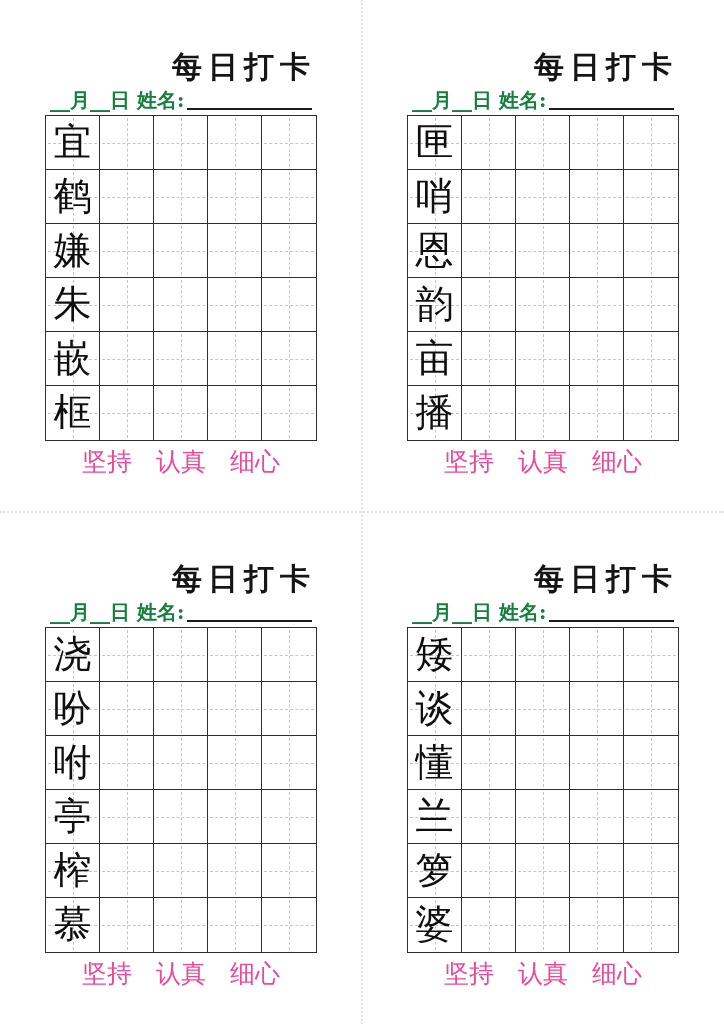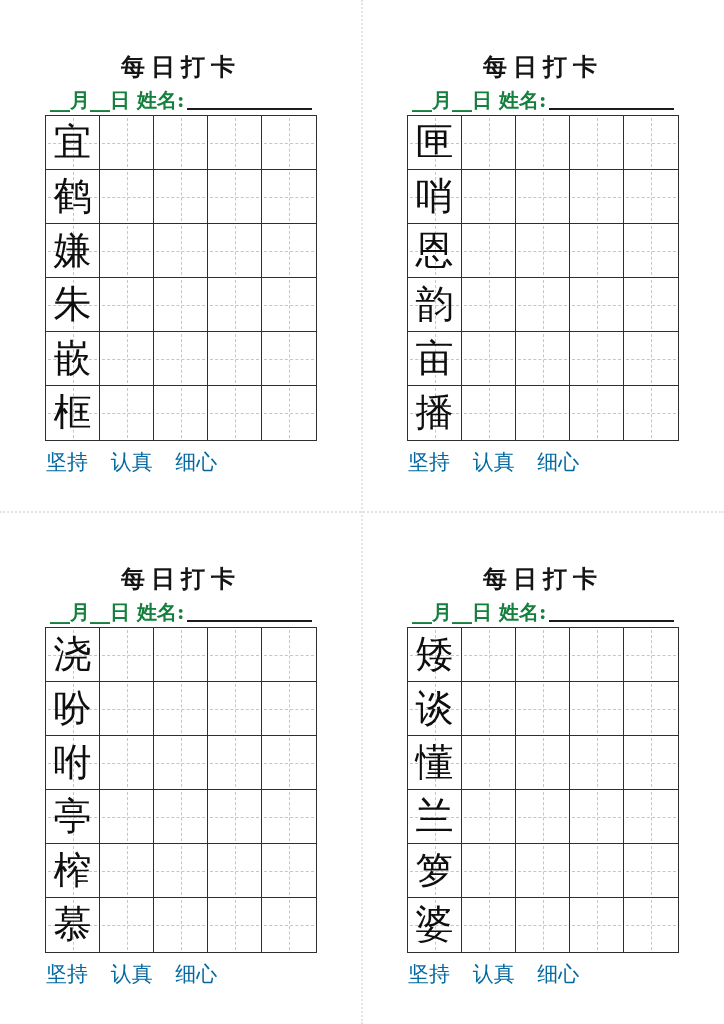--- a/index.html
+++ b/index.html
@@ -35,22 +35,22 @@
     padding-top: 50px;
   }
   .card.q0 { left: 0;    top: 0; }
   .card.q1 { left: 362px; top: 0; }
   .card.q2 { left: 0;    top: 512px; }
   .card.q3 { left: 362px; top: 512px; }
 
   .card-title {
     width: 270px;
     margin: 0 auto;
-    text-align: center;
-    font-size: 24px;
+    text-align: right;
+    font-size: 30px;
     line-height: 34px;
     font-weight: 600;
     letter-spacing: 6px;
     color: #151515;
     white-space: nowrap;
   }
   .date-line {
     width: 262px;
     margin: 4px auto 0;
     display: flex;
@@ -98,24 +98,25 @@
   .cell::after {
     content: "";
     position: absolute;
     top: 2px; bottom: 2px; left: 50%;
     border-left: 1px dashed #c6c6c6;
   }
   .cell span { position: relative; z-index: 1; }
   .motto {
     width: 270px;
     margin: 9px auto 0;
-    font-size: 21px;
+    text-align: center;
+    font-size: 25px;
     line-height: 24px;
     font-weight: 500;
-    color: #0369a1;
+    color: #ec4899;
     word-spacing: 16px;
     white-space: nowrap;
   }
 </style>
 </head>
 <body>
 
 <div class="page">
   <div class="cut-v"></div>
   <div class="cut-h"></div>

